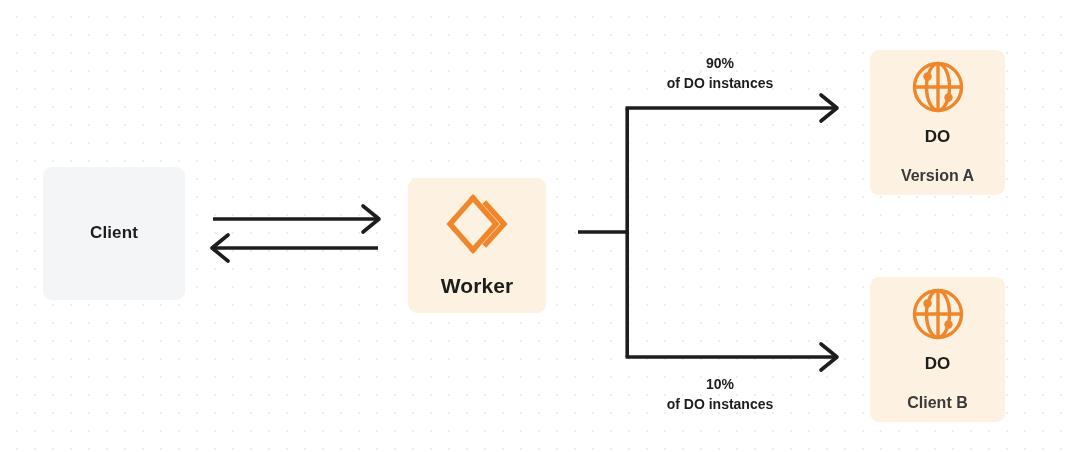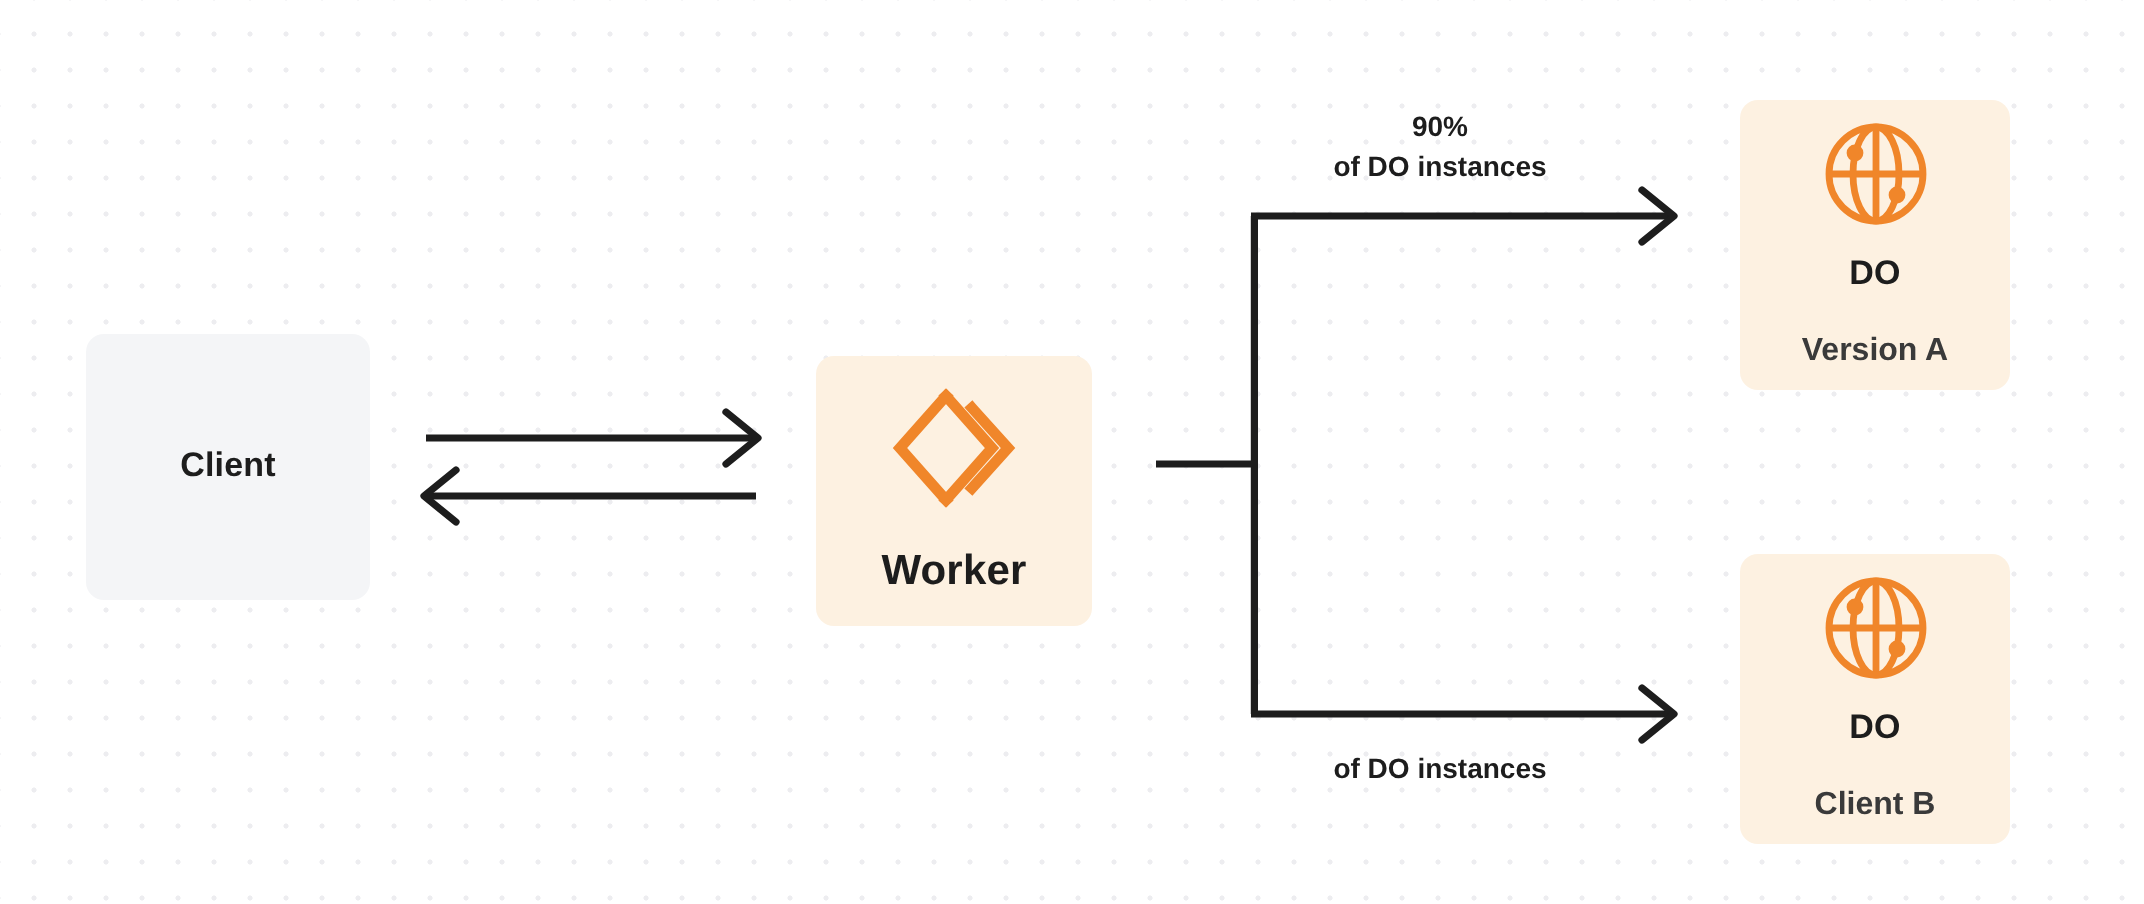--- a/index.html
+++ b/index.html
@@ -172,16 +172,17 @@
     <span class="node-title do-title">DO</span>
     <span class="do-subtitle">Client B</span>
   </div>
 
   <div class="edge-label" style="left:630px; top:53px; width:180px;">
     <span class="pct">90%</span>
     <span class="sub">of DO instances</span>
   </div>
 
   <div class="edge-label" style="left:630px; top:374px; width:180px;">
+    <span class="pct">10%</span>
     <span class="sub">of DO instances</span>
   </div>
 
 </div>
 
 </body></html>

